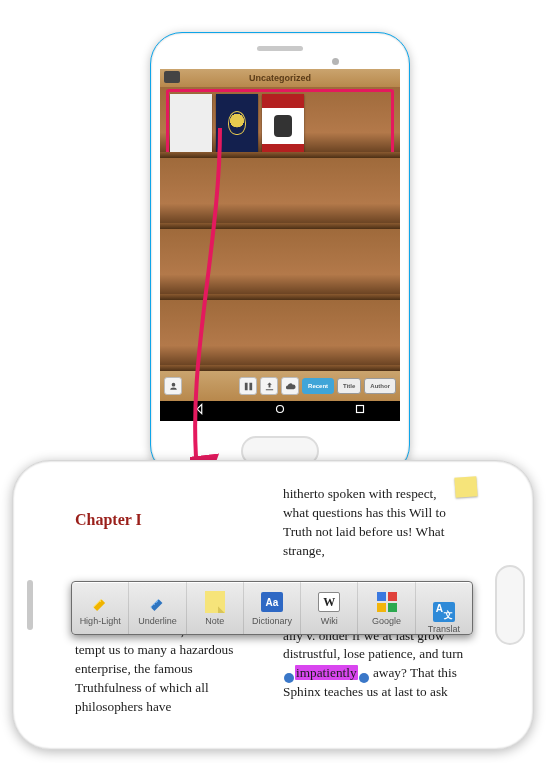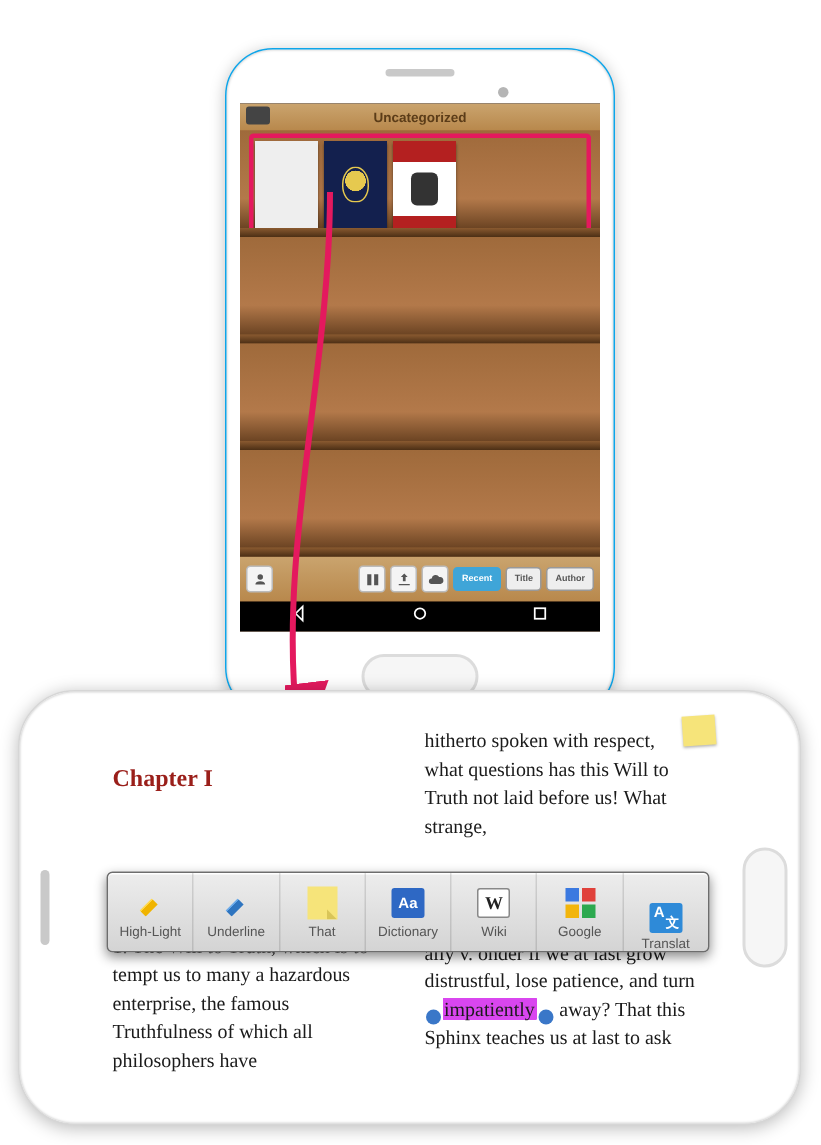--- a/index.html
+++ b/index.html
@@ -341,21 +341,21 @@
       <div class="tbtn">
         <div class="ico">
             <div class="pencil-b"></div>
           </div>
         <span>Underline</span>
       </div>
       <div class="tbtn">
         <div class="ico">
             <div class="note-ico"></div>
           </div>
-        <span>That</span>
+        <span>Note</span>
       </div>
       <div class="tbtn">
         <div class="ico">
             <div class="dict-ico">Aa</div>
           </div>
         <span>Dictionary</span>
       </div>
       <div class="tbtn">
         <div class="ico">
             <div class="wiki-ico">W</div>

